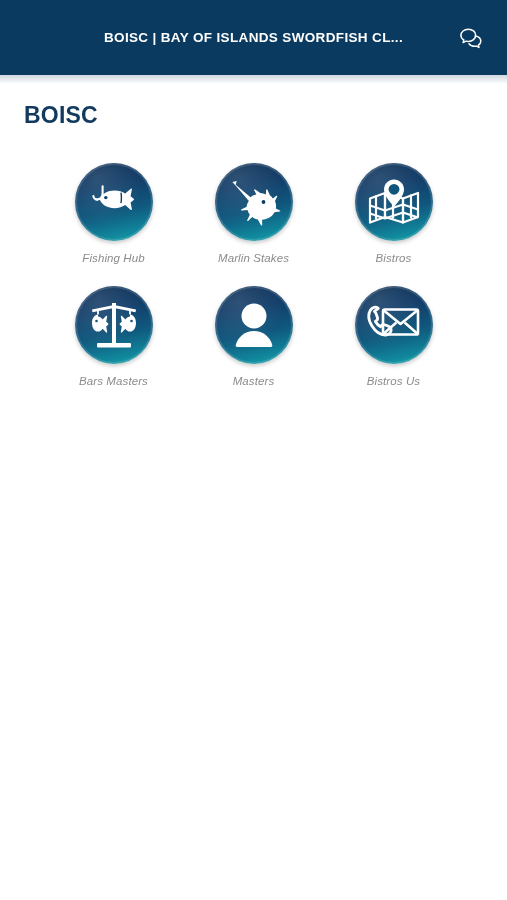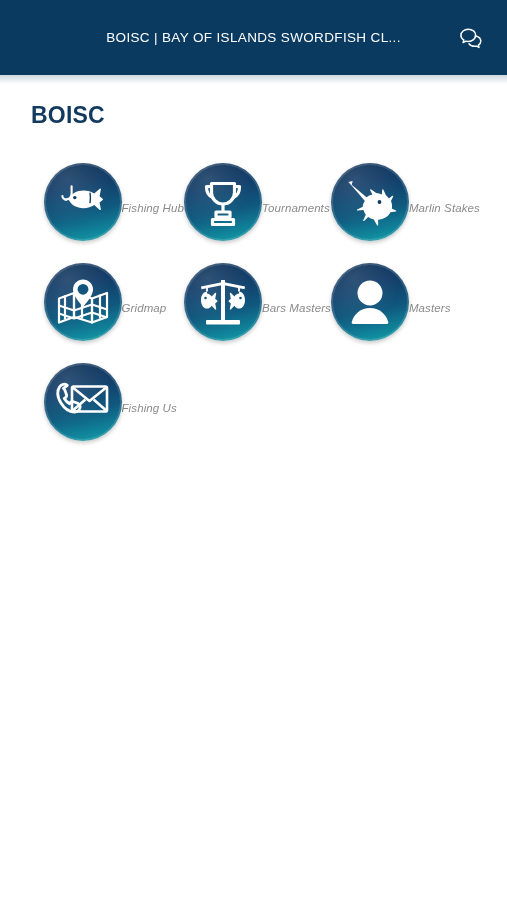--- a/index.html
+++ b/index.html
@@ -40,21 +40,21 @@
     left: 0; right: 0;
     bottom: -9px;
     height: 9px;
     background: linear-gradient(to bottom, rgba(10,58,96,0.20), rgba(10,58,96,0.0));
     pointer-events: none;
   }
 
   .appbar-title {
     color: #ffffff;
     font-size: 13.5px;
-    font-weight: normal;
+    font-weight: bold;
     letter-spacing: 0.35px;
     white-space: nowrap;
     overflow: hidden;
     text-overflow: ellipsis;
     max-width: 330px;
     text-align: center;
   }
 
   .appbar-action {
     position: absolute;
@@ -77,38 +77,38 @@
     padding: 0 18px;
     overflow: hidden;
   }
 
   .page-title {
     color: #12395e;
     font-size: 23px;
     font-weight: bold;
     letter-spacing: 0.2px;
     margin-top: 27px;
-    margin-left: 13px;
+    margin-left: 6px;
   }
 
   
   .grid {
     margin-top: 34px;
     display: grid;
     grid-template-columns: repeat(3, 1fr);
     row-gap: 22px;
     column-gap: 0;
     max-width: 420px;
     margin-left: auto;
     margin-right: auto;
   }
 
   .tile {
     display: flex;
-    flex-direction: row;
+    flex-direction: column;
     align-items: center;
     cursor: pointer;
     user-select: none;
   }
 
   .tile-badge {
     width: 78px;
     height: 78px;
     border-radius: 50%;
     position: relative;
@@ -186,37 +186,20 @@
                 <path d="M33 12.6c.3 1.6.4 3.3.4 5.1 0 1.9-.1 3.7-.5 5.4" stroke="#0e3d63" stroke-width="1.4" fill="none"></path>
               </g>
               <path d="M8.6 5.2v7.6c0 3.3-2.5 5.6-5.2 5.6-2.4 0-4-1.6-4-3.4" stroke="#ffffff" stroke-width="2.1" fill="none" stroke-linecap="round" transform="translate(6,1)"></path>
               <path d="M3.1 17.2l-2 2.1 3 .6z" fill="#ffffff" transform="translate(6,1)"></path>
             </svg>
           </span>
         </div>
         <div class="tile-label">Fishing Hub</div>
       </div>
 
-      <div class="tile">
-        <div class="tile-badge">
-          <span>
-            <svg width="46" height="48" viewBox="0 0 46 48">
-              <g fill="none" stroke="#ffffff" stroke-width="3.2" stroke-linejoin="round">
-                <path d="M11.5 5.5h23v9c0 6.3-5.1 11.5-11.5 11.5S11.5 20.8 11.5 14.5v-9z"></path>
-                <path d="M11.5 8.5H6.5c0 5.5 2.2 9.4 6 10.8"></path>
-                <path d="M34.5 8.5h5c0 5.5-2.2 9.4-6 10.8"></path>
-                <path d="M23 26v8"></path>
-                <path d="M16 34h14v5H16z"></path>
-                <path d="M12.5 41.5h21v5h-21z"></path>
-              </g>
-            </svg>
-          </span>
-        </div>
-        <div class="tile-label">Tournaments</div>
-      </div>
 
       <div class="tile">
         <div class="tile-badge">
           <span>
             <svg width="56" height="52" viewBox="0 0 56 52">
               <g fill="#ffffff">
                 <path d="M7 6.5l17.5 14.8c1.6-1.3 3.6-2.3 5.9-2.8l-2.2-4.2c-.3-.6.4-1.2 1-.8l5.1 3.6c2 .1 3.9.6 5.5 1.4l.4-4.6c.1-.7.9-.8 1.2-.2l2.5 5.6c1.2.9 2.2 1.9 3 3.1l3.4-2.6c.6-.4 1.2.2.9.8l-2.2 4.3c.7 1.5 1.1 3.2 1.1 5.1 0 .9-.1 1.7-.3 2.5l4.1 1.9c.6.3.5 1.1-.2 1.2l-5.2.7c-2.2 4.2-6.9 7.2-12.4 7.5l.1 5.1c0 .7-.8 1-1.2.4l-3.2-5.7c-2.1-.5-4-1.4-5.6-2.6l-4.1 3.9c-.5.5-1.2-.1-.9-.7l2.6-5.4c-1.1-1.4-1.9-3-2.3-4.8l-6 .6c-.7.1-.9-.7-.3-1l5.5-2.8c.1-2.2.9-4.2 2.2-5.9L7 6.5z"></path>
                 <path d="M6.4 5.9l4.3-.9-1.2 4.3z"></path>
                 <circle cx="37.5" cy="26" r="1.9" fill="#0e3d63"></circle>
               </g>
@@ -235,21 +218,21 @@
                 <path d="M19 16l18 5.5v24L19 40z"></path>
                 <path d="M37 21.5L52 16v24l-15 5.5z"></path>
                 <path d="M4 28.5l15 5 18-6 15 5M4 36.5l15 5 18-6 15 5"></path>
                 <path d="M10 18.5v24M27 17.5v24M45 17.5v24"></path>
               </g>
               <path d="M28 2.5c-5.5 0-10 4.4-10 9.9 0 7.2 10 17.1 10 17.1s10-9.9 10-17.1c0-5.5-4.5-9.9-10-9.9z" fill="#ffffff"></path>
               <circle cx="28" cy="12.3" r="5.4" fill="#11557c"></circle>
             </svg>
           </span>
         </div>
-        <div class="tile-label">Gridmap</div>
+        <div class="tile-label">Bistros</div>
       </div>
 
 
       <div class="tile">
         <div class="tile-badge">
           <span>
             <svg width="56" height="50" viewBox="0 0 56 50">
               <g fill="#ffffff">
                 <rect x="26" y="3" width="4" height="40"></rect>
                 <rect x="11" y="43" width="34" height="4.5" rx="1"></rect>
@@ -295,18 +278,18 @@
                 <path d="M17.8 9.6L34.5 23 51.2 9.6"></path>
                 <path d="M17.8 32.4l12.6-11M51.2 32.4l-12.6-11"></path>
               </g>
 
               <g stroke="#ffffff" stroke-width="2.8" fill="none" stroke-linecap="round" stroke-linejoin="round">
                 <path d="M12.3 7.3c-2.6-2-6.1-1.1-7.8 1.7-2.5 4.1-2.3 9.9 1.5 16.1 3.9 6.3 9 9.1 13.8 8.9 3.3-.1 5.8-2.8 5.2-6-.3-1.7-1.9-2.7-3.6-3.3l-2.9-1c-1.2-.4-2.5 0-3.2 1l-.7 1c-2.2-1.2-4-3-5.3-5.2l1.1-.8c1-.7 1.4-2 1-3.2l-1-3c-.4-1.3-1-2.3-1.9-3.1z"></path>
               </g>
             </svg>
           </span>
         </div>
-        <div class="tile-label">Fishing Us</div>
+        <div class="tile-label">Bistros Us</div>
       </div>
 
     </div>
   </div>
 </div>
 
 </body></html>

